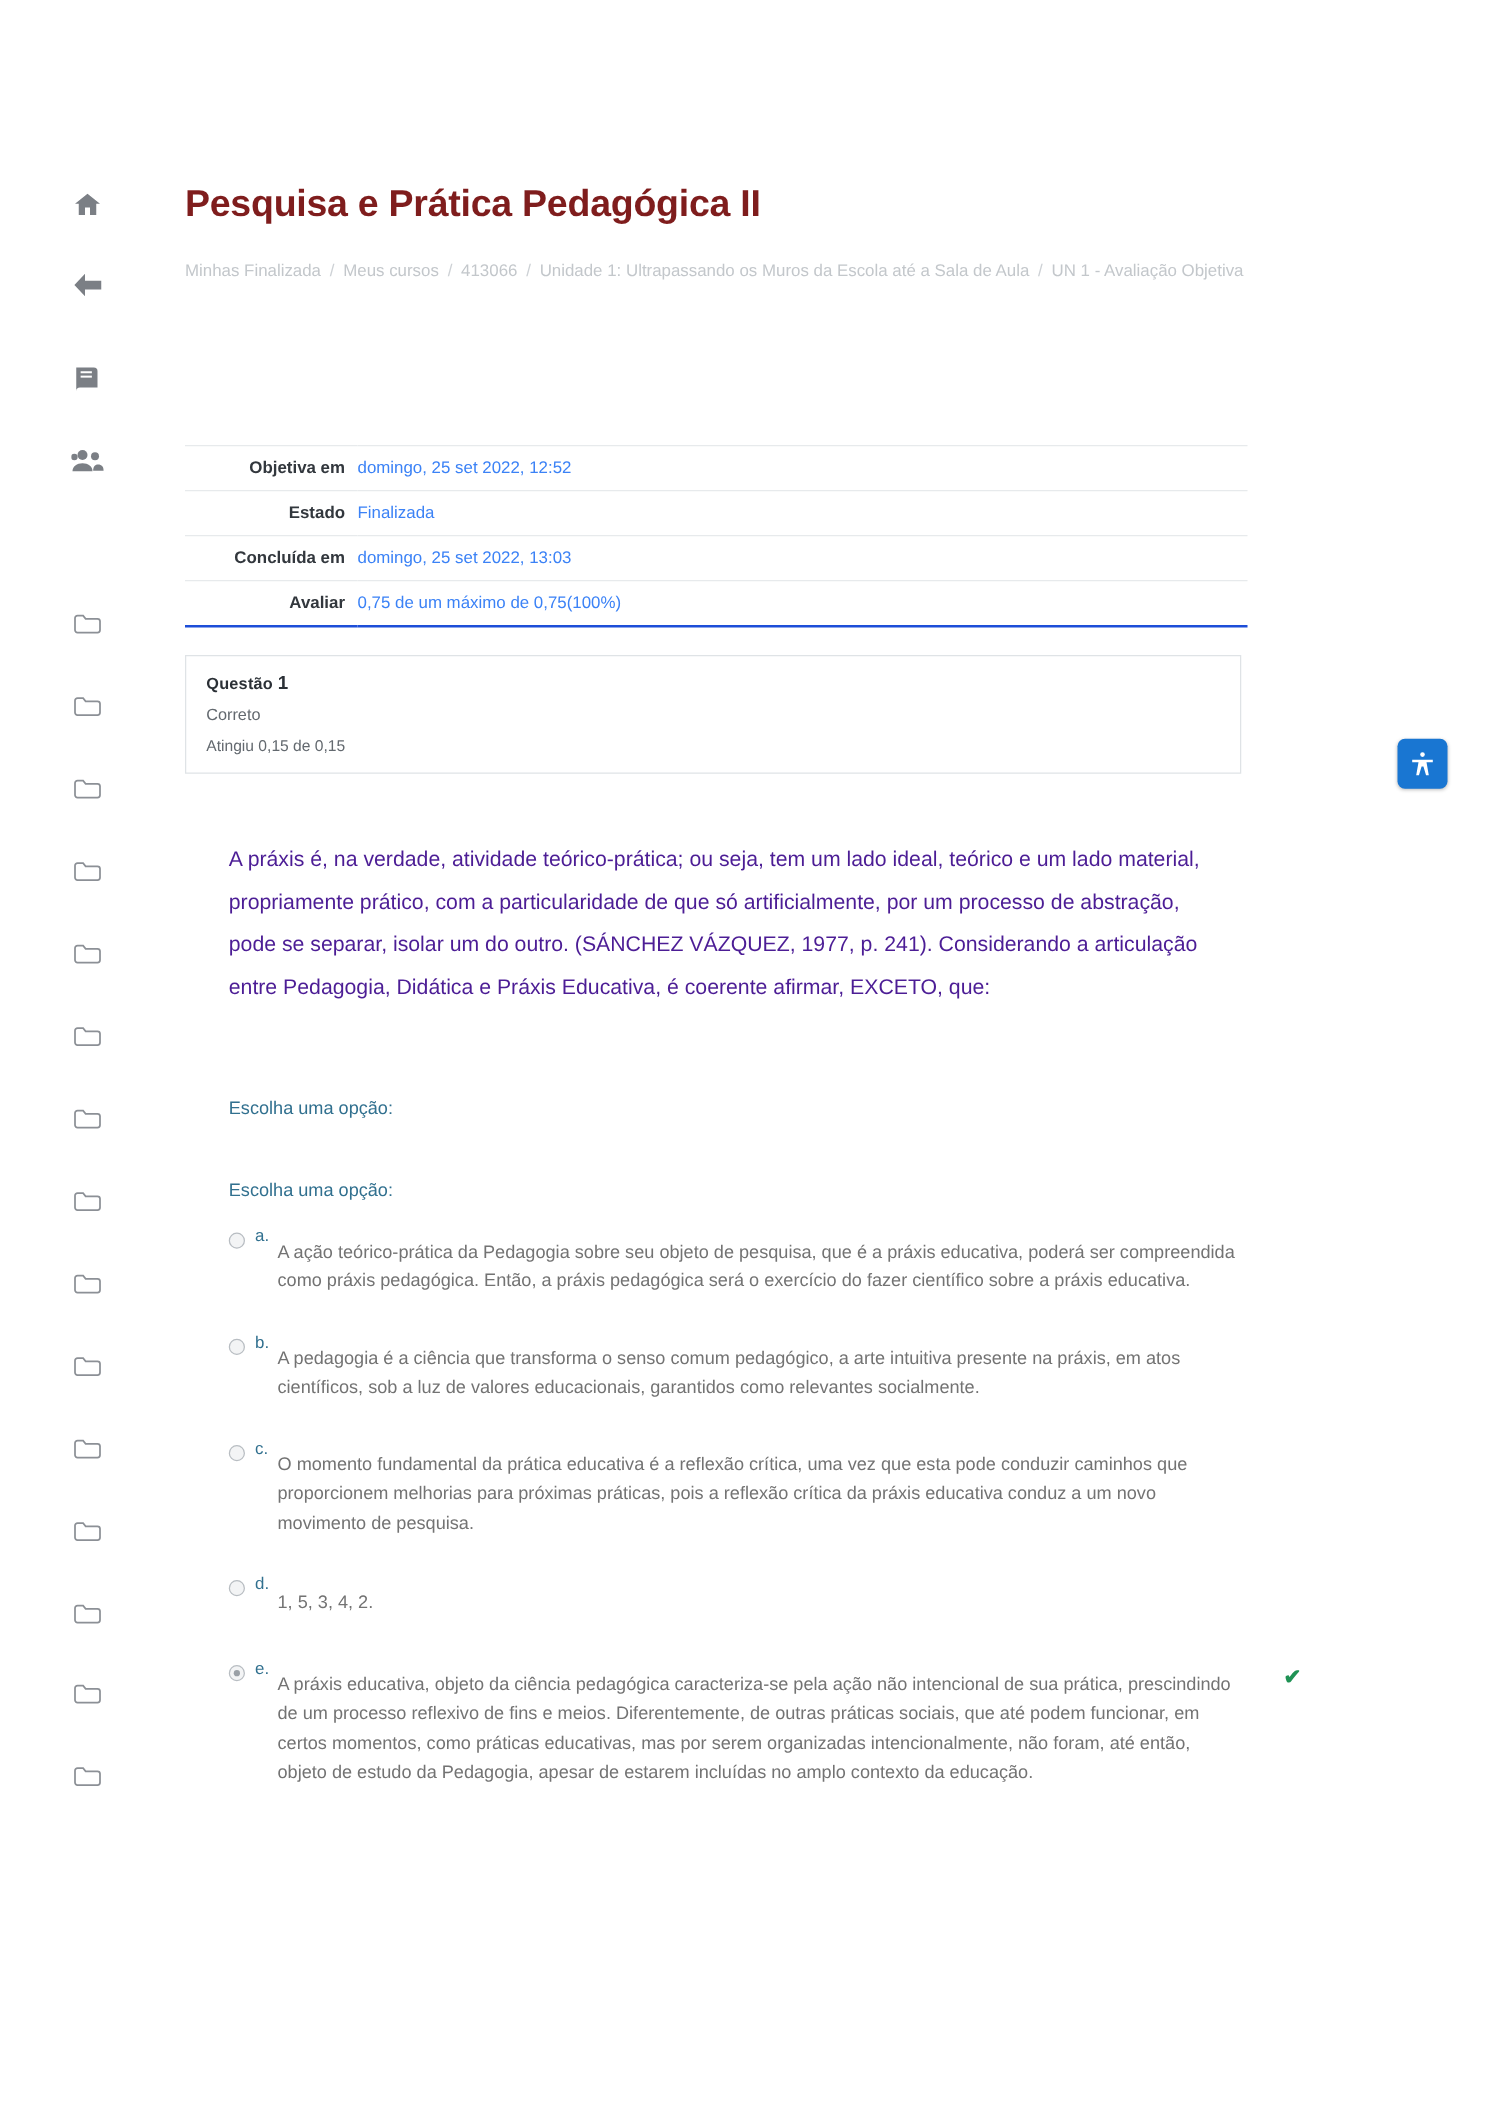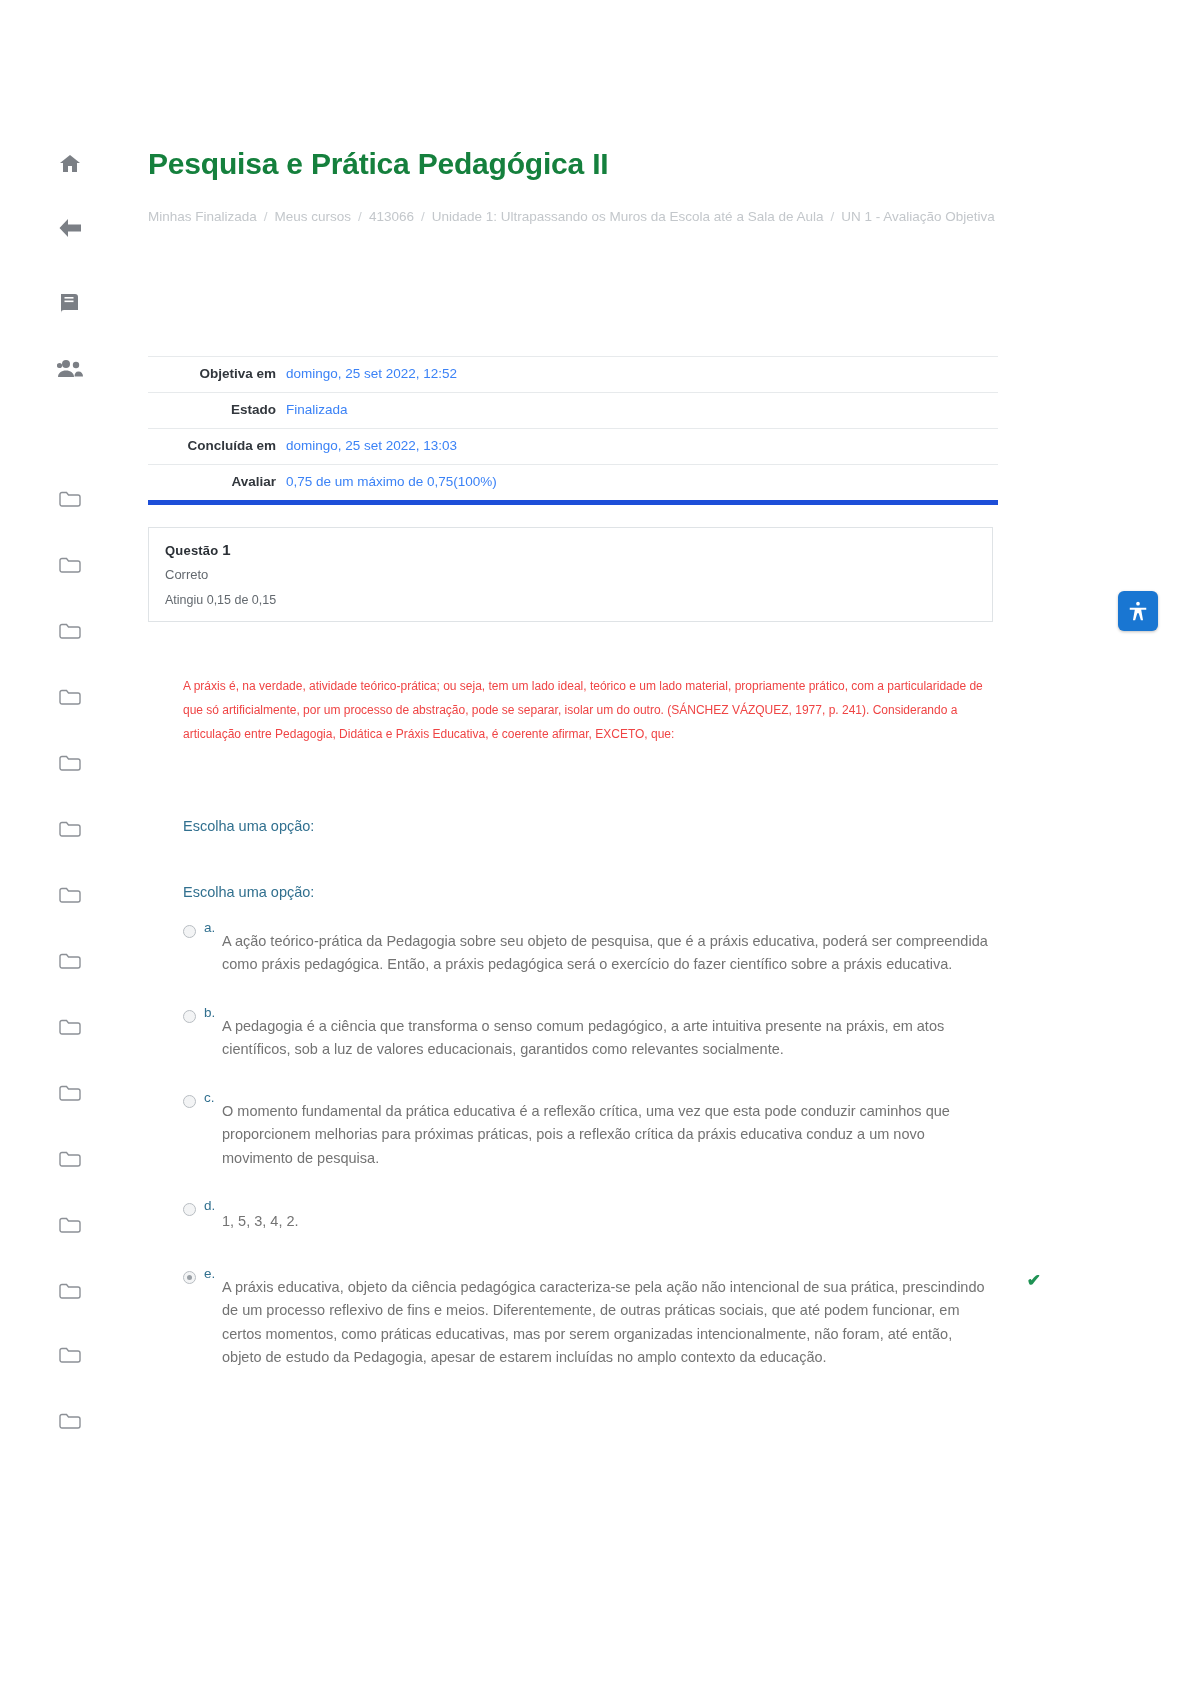--- a/index.html
+++ b/index.html
@@ -37,21 +37,21 @@
   .main {
     position: absolute;
     left: 148px;
     top: 0;
     width: 862px;
   }
 
   .page-title {
     font-size: 30px;
     font-weight: bold;
-    color: #15803d;
+    color: #7f1d1d;
     letter-spacing: -0.2px;
     margin: 145px 0 0 0;
     line-height: 1.25;
   }
 
   .breadcrumb {
     margin-top: 22px;
     font-size: 13.5px;
     color: #c3c7cb;
     line-height: 1.75;
@@ -61,21 +61,21 @@
   .breadcrumb .sep { padding: 0 7px; color: #cdd1d5; }
 
   
   .summary {
     margin-top: 128px;
     width: 850px;
     border-collapse: collapse;
     font-size: 13.5px;
   }
   .summary tr { border-top: 1px solid #e7eaec; }
-  .summary tr:last-child { border-bottom: 5px solid #1d4ed8; }
+  .summary tr:last-child { border-bottom: 2px solid #1d4ed8; }
   .summary th {
     text-align: right;
     vertical-align: top;
     font-weight: bold;
     color: #32373d;
     width: 138px;
     padding: 7px 10px 7px 0;
     line-height: 1.55;
   }
   .summary td {
@@ -110,22 +110,22 @@
     font-size: 12.5px;
     color: #63696f;
     margin-top: 11px;
   }
 
   
   .qbody {
     margin-top: 52px;
     margin-left: 35px;
     width: 800px;
-    color: #ef4444;
-    font-size: 12px;
+    color: #4c1d95;
+    font-size: 17px;
     line-height: 2.0;
   }
 
   .chooser {
     margin-left: 35px;
     color: #31708f;
     font-size: 14.5px;
   }
   .chooser-1 { margin-top: 72px; }
   .chooser-2 { margin-top: 50px; }

